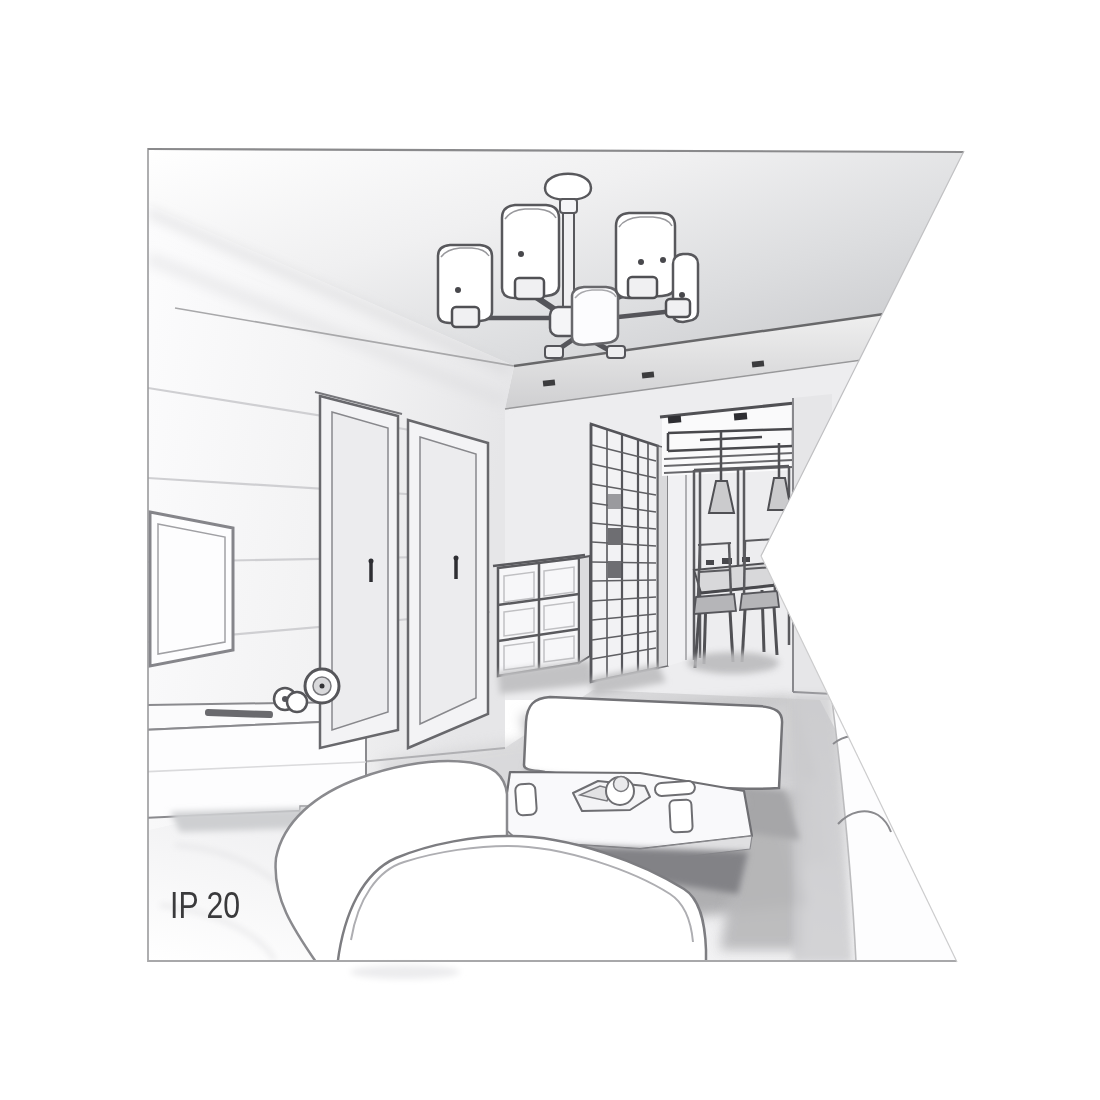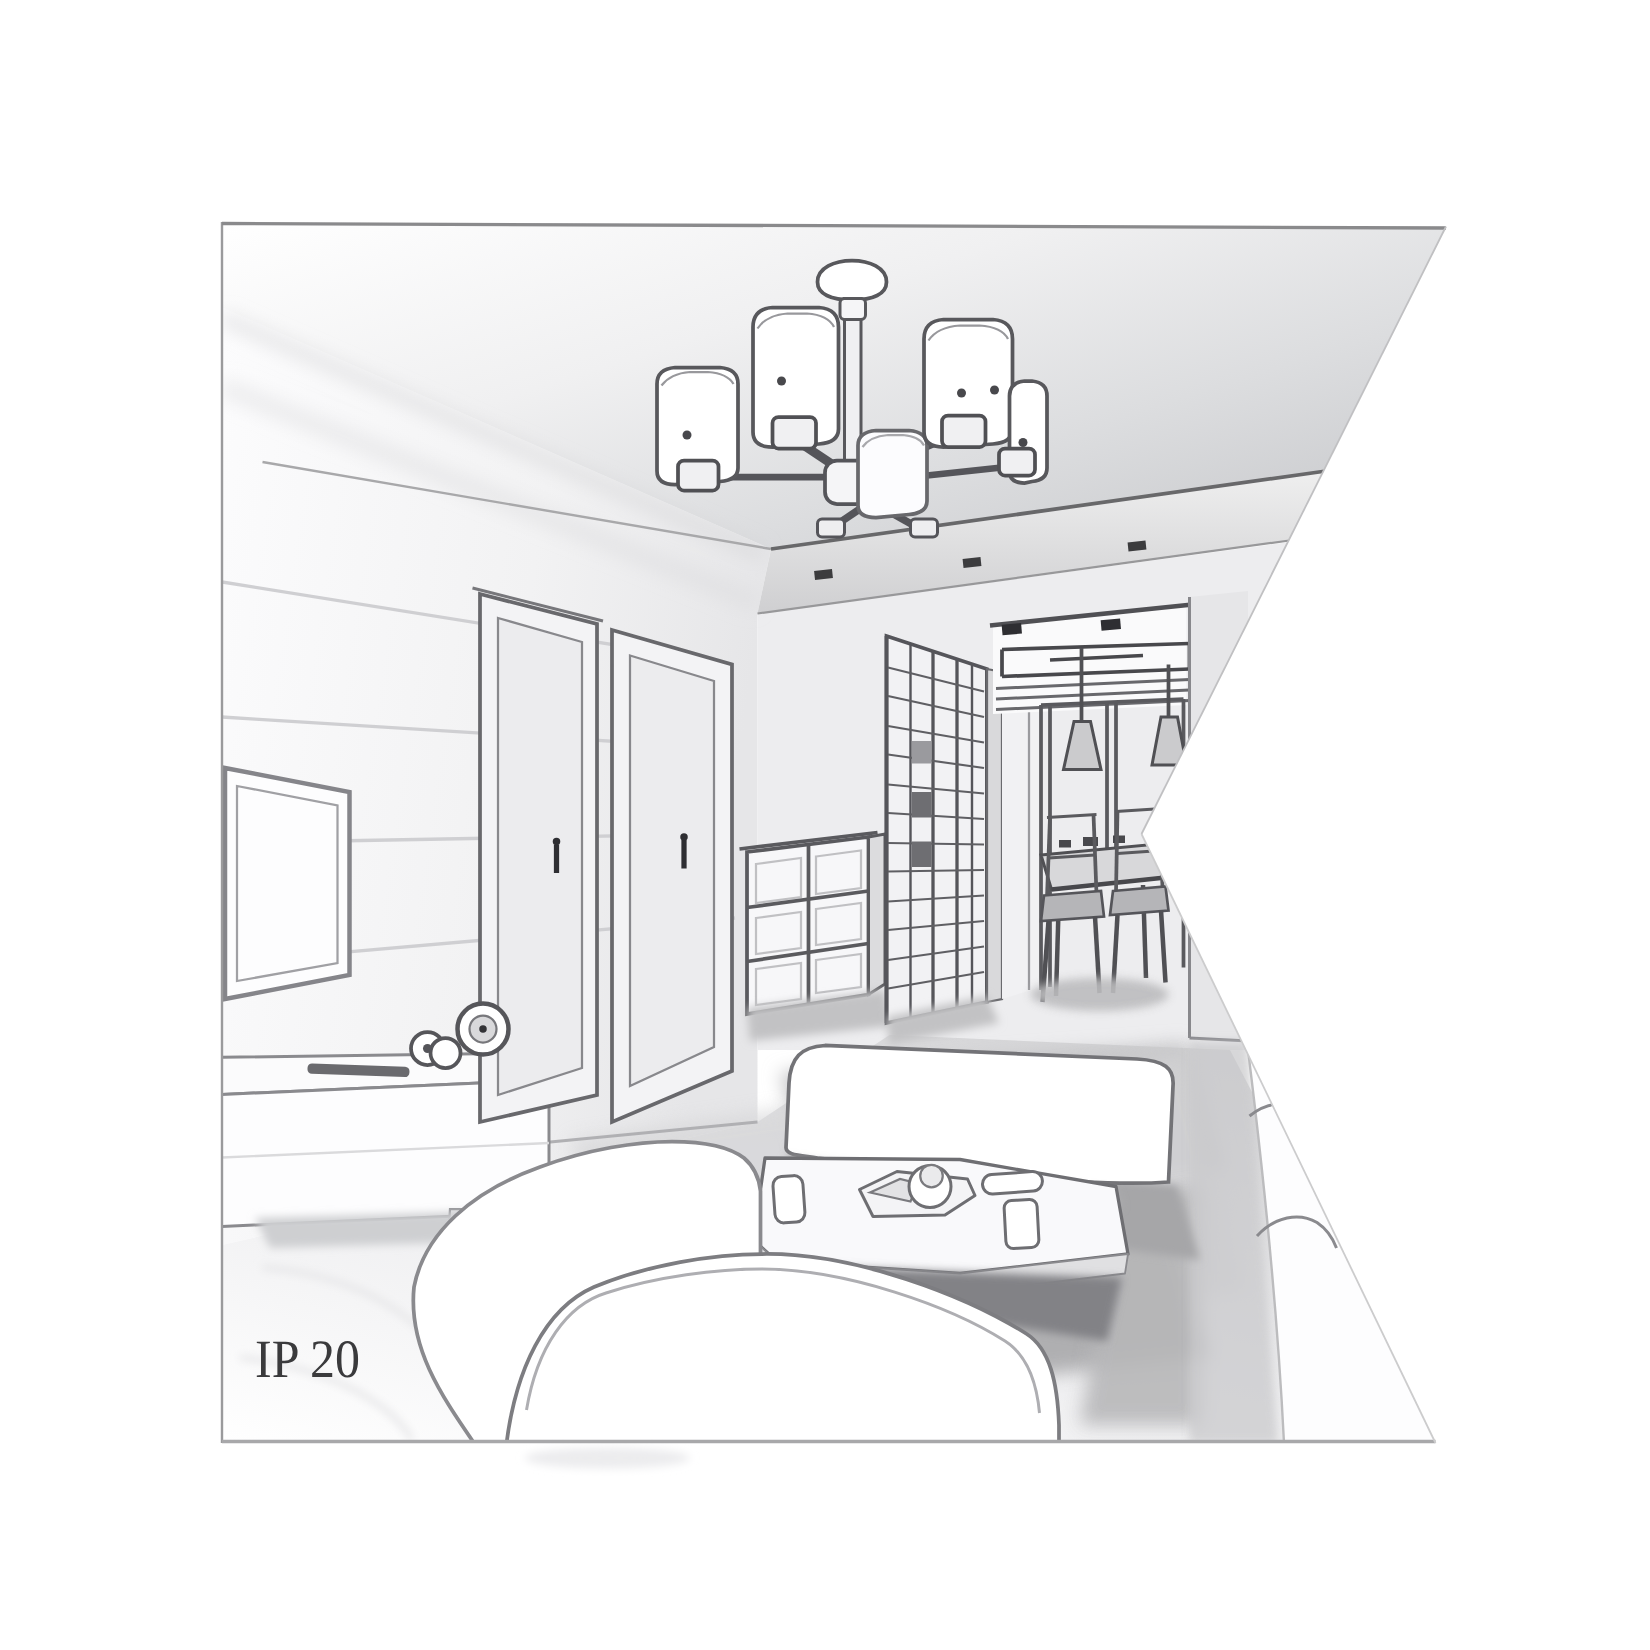--- a/index.html
+++ b/index.html
@@ -1,16 +1,16 @@
 <!DOCTYPE html>
 <html><head>
 <meta charset="utf-8">
 <style>
   html,body{margin:0;padding:0;background:#ffffff;}
-  .wrap{width:1100px;height:1100px;position:relative;background:#fff;font-family:Liberation Serif, serif;}
+  .wrap{width:1100px;height:1100px;position:relative;background:#fff;font-family:Liberation Sans, sans-serif;}
   svg{filter:blur(0.5px);}
 </style>
 </head>
 <body>
 <div class="wrap">
 <svg width="1100" height="1100" viewBox="0 0 1100 1100">
 <defs>
   <clipPath id="scene">
     <polygon points="148,148 964,151 761,556 957,962 148,962"></polygon>
   </clipPath>

